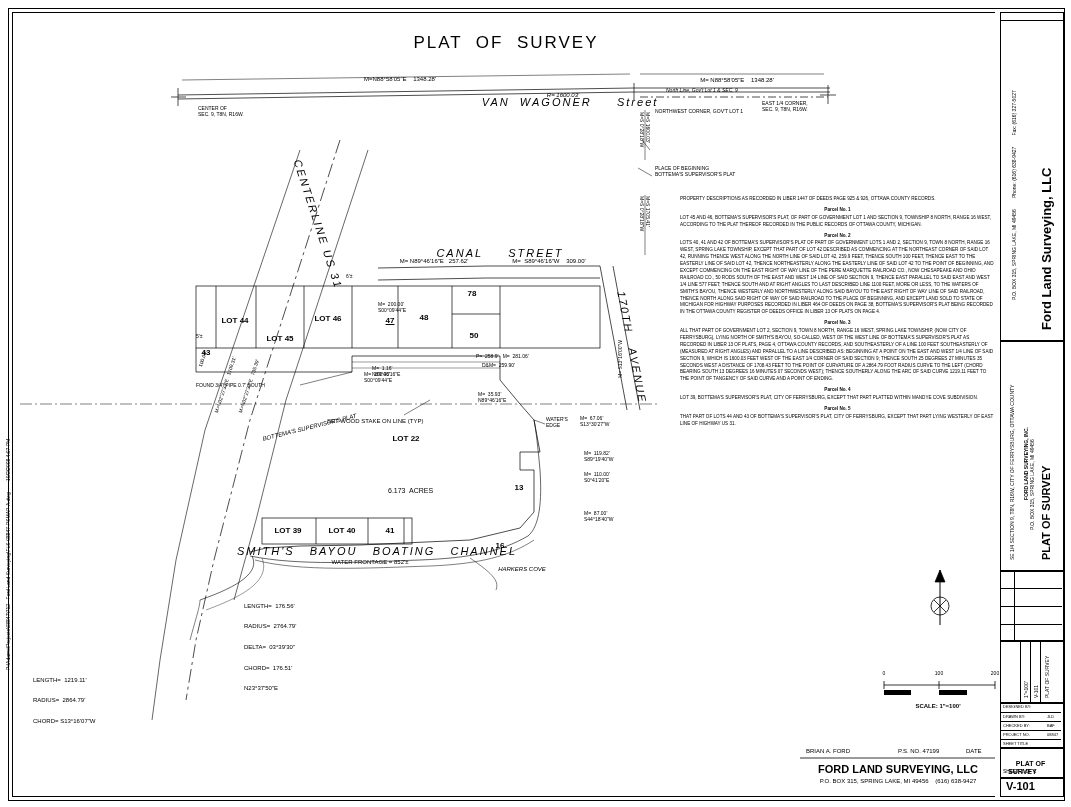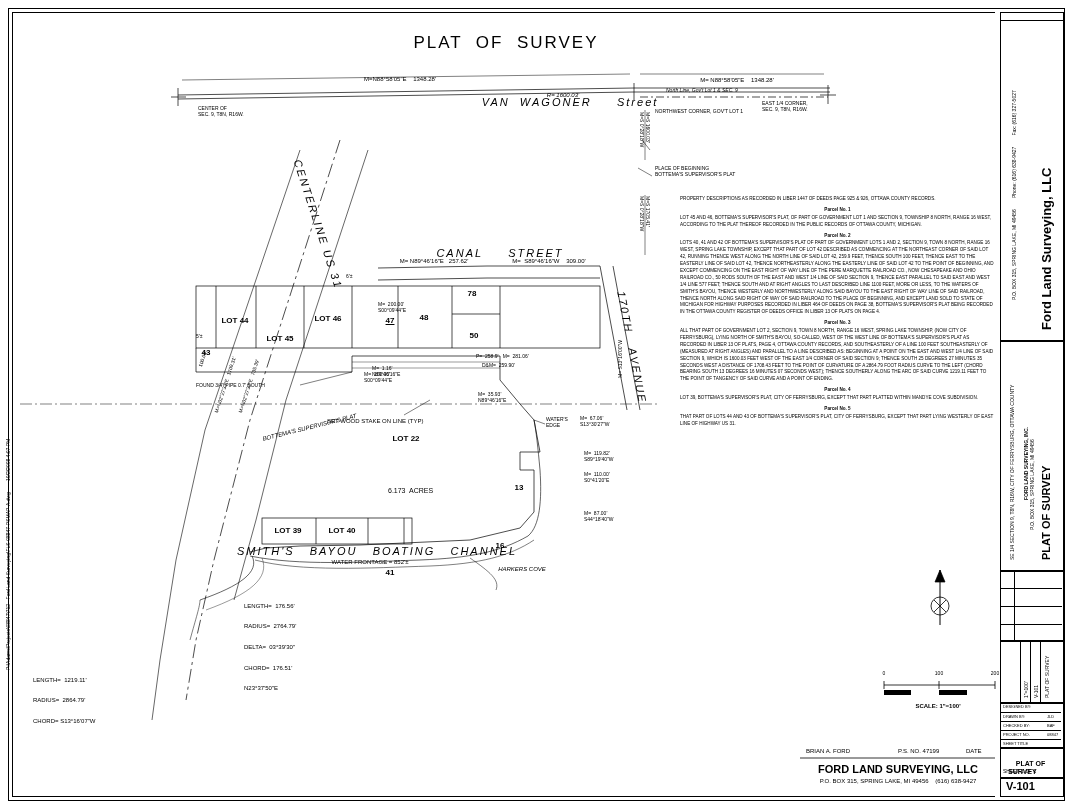--- a/index.html
+++ b/index.html
@@ -197,21 +197,21 @@
   <div class="t lotlbl ctr" style="left:206px;top:348px;">43</div>
   <div class="t lotlbl ctr" style="left:390px;top:316px;text-decoration:underline;">47</div>
   <div class="t lotlbl ctr" style="left:424px;top:313px;">48</div>
   <div class="t lotlbl ctr" style="left:472px;top:289px;">78</div>
   <div class="t lotlbl ctr" style="left:474px;top:331px;">50</div>
   <div class="t lotlbl ctr" style="left:406px;top:434px;">LOT 22</div>
   <div class="t lotlbl ctr" style="left:519px;top:483px;">13</div>
   <div class="t lotlbl ctr" style="left:500px;top:541px;">16</div>
   <div class="t lotlbl ctr" style="left:288px;top:526px;">LOT 39</div>
   <div class="t lotlbl ctr" style="left:342px;top:526px;">LOT 40</div>
-  <div class="t lotlbl ctr" style="left:390px;top:526px;margin-top:42px;">41</div>
+  <div class="t lotlbl ctr" style="left:390px;top:526px;">41</div>
 
   <div class="t lineblk" style="left:244px;top:589px;">
     <div>LENGTH=  176.56'</div>
     <div>RADIUS=  2764.79'</div>
     <div>DELTA=  03°39'30"</div>
     <div>CHORD=  176.51'</div>
     <div>N23°37'50"E</div>
   </div>
   <div class="t lineblk" style="left:33px;top:663px;">
     <div>LENGTH=  1219.11'</div>

